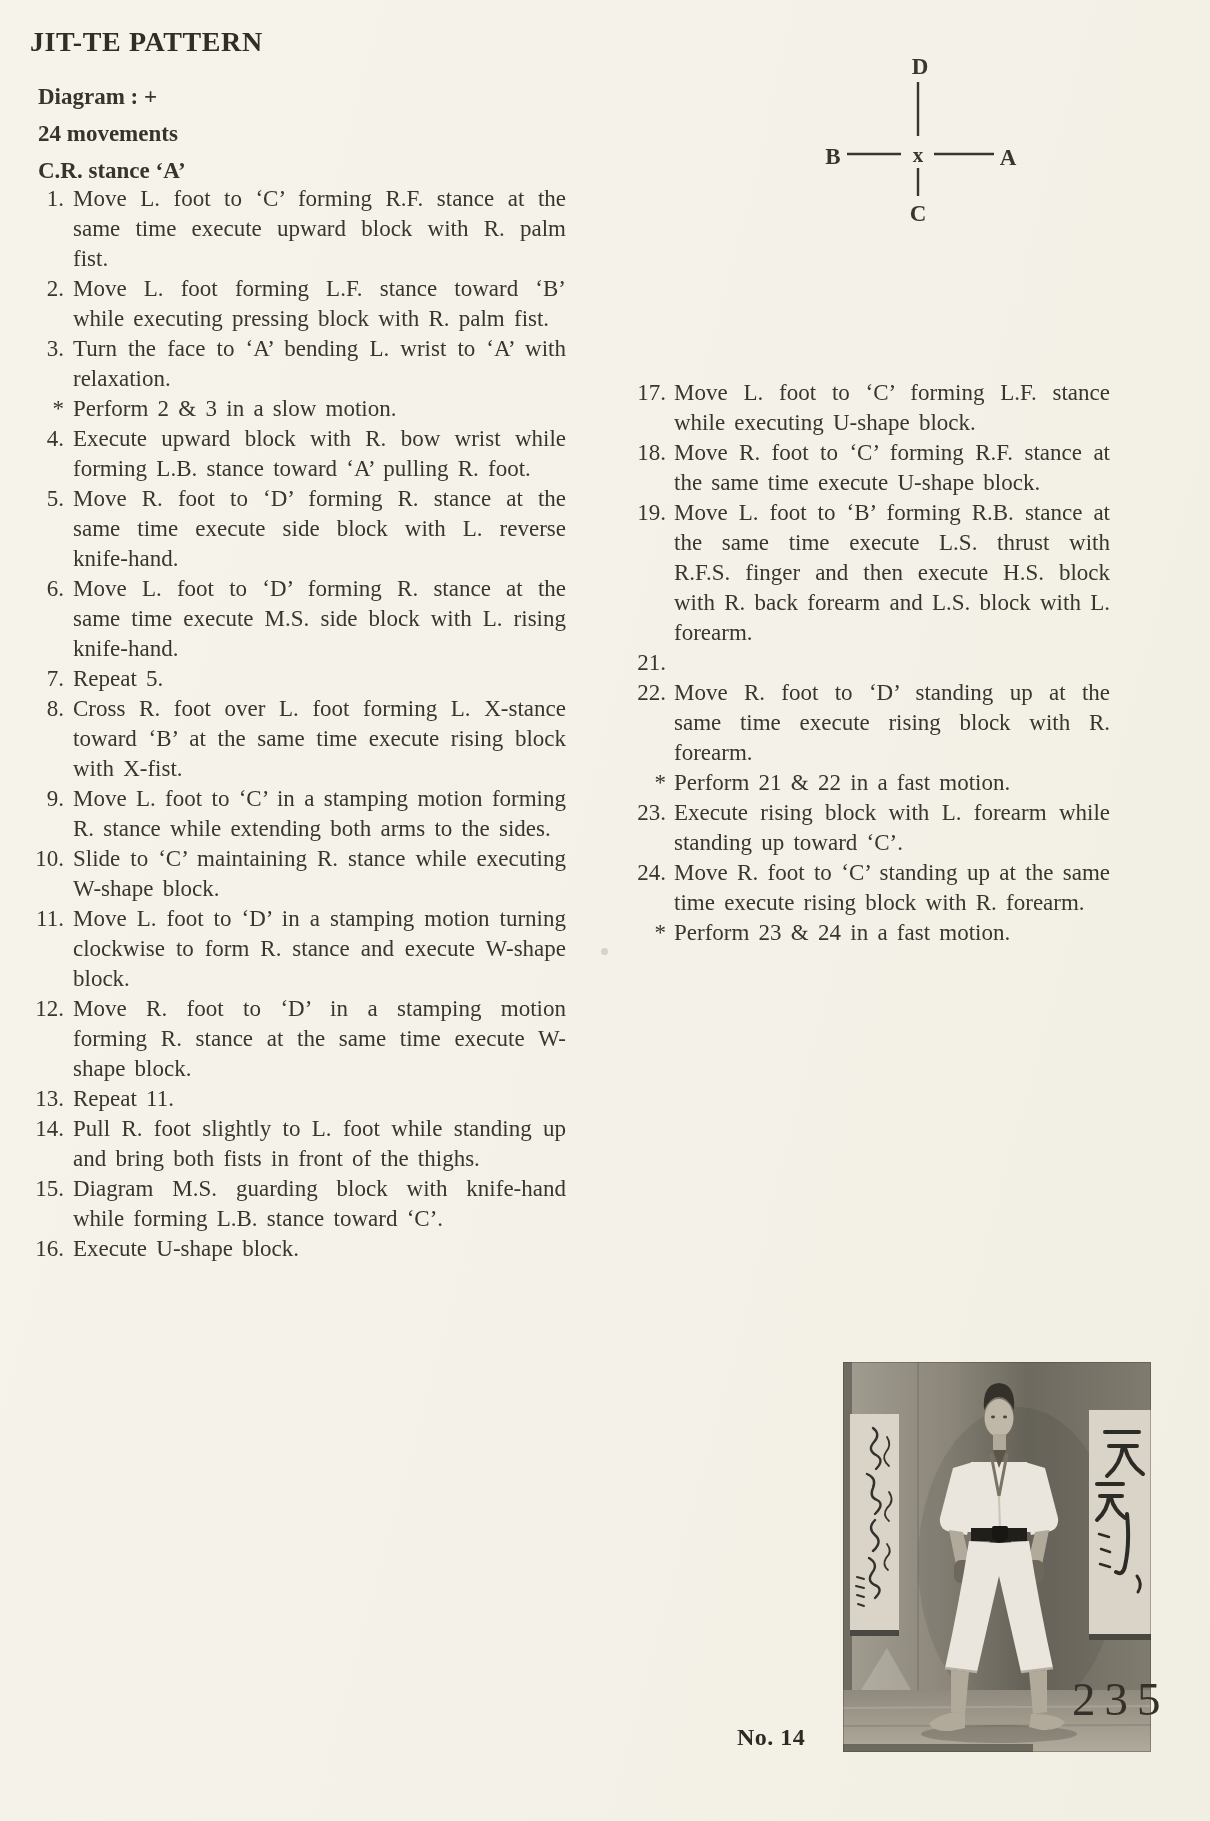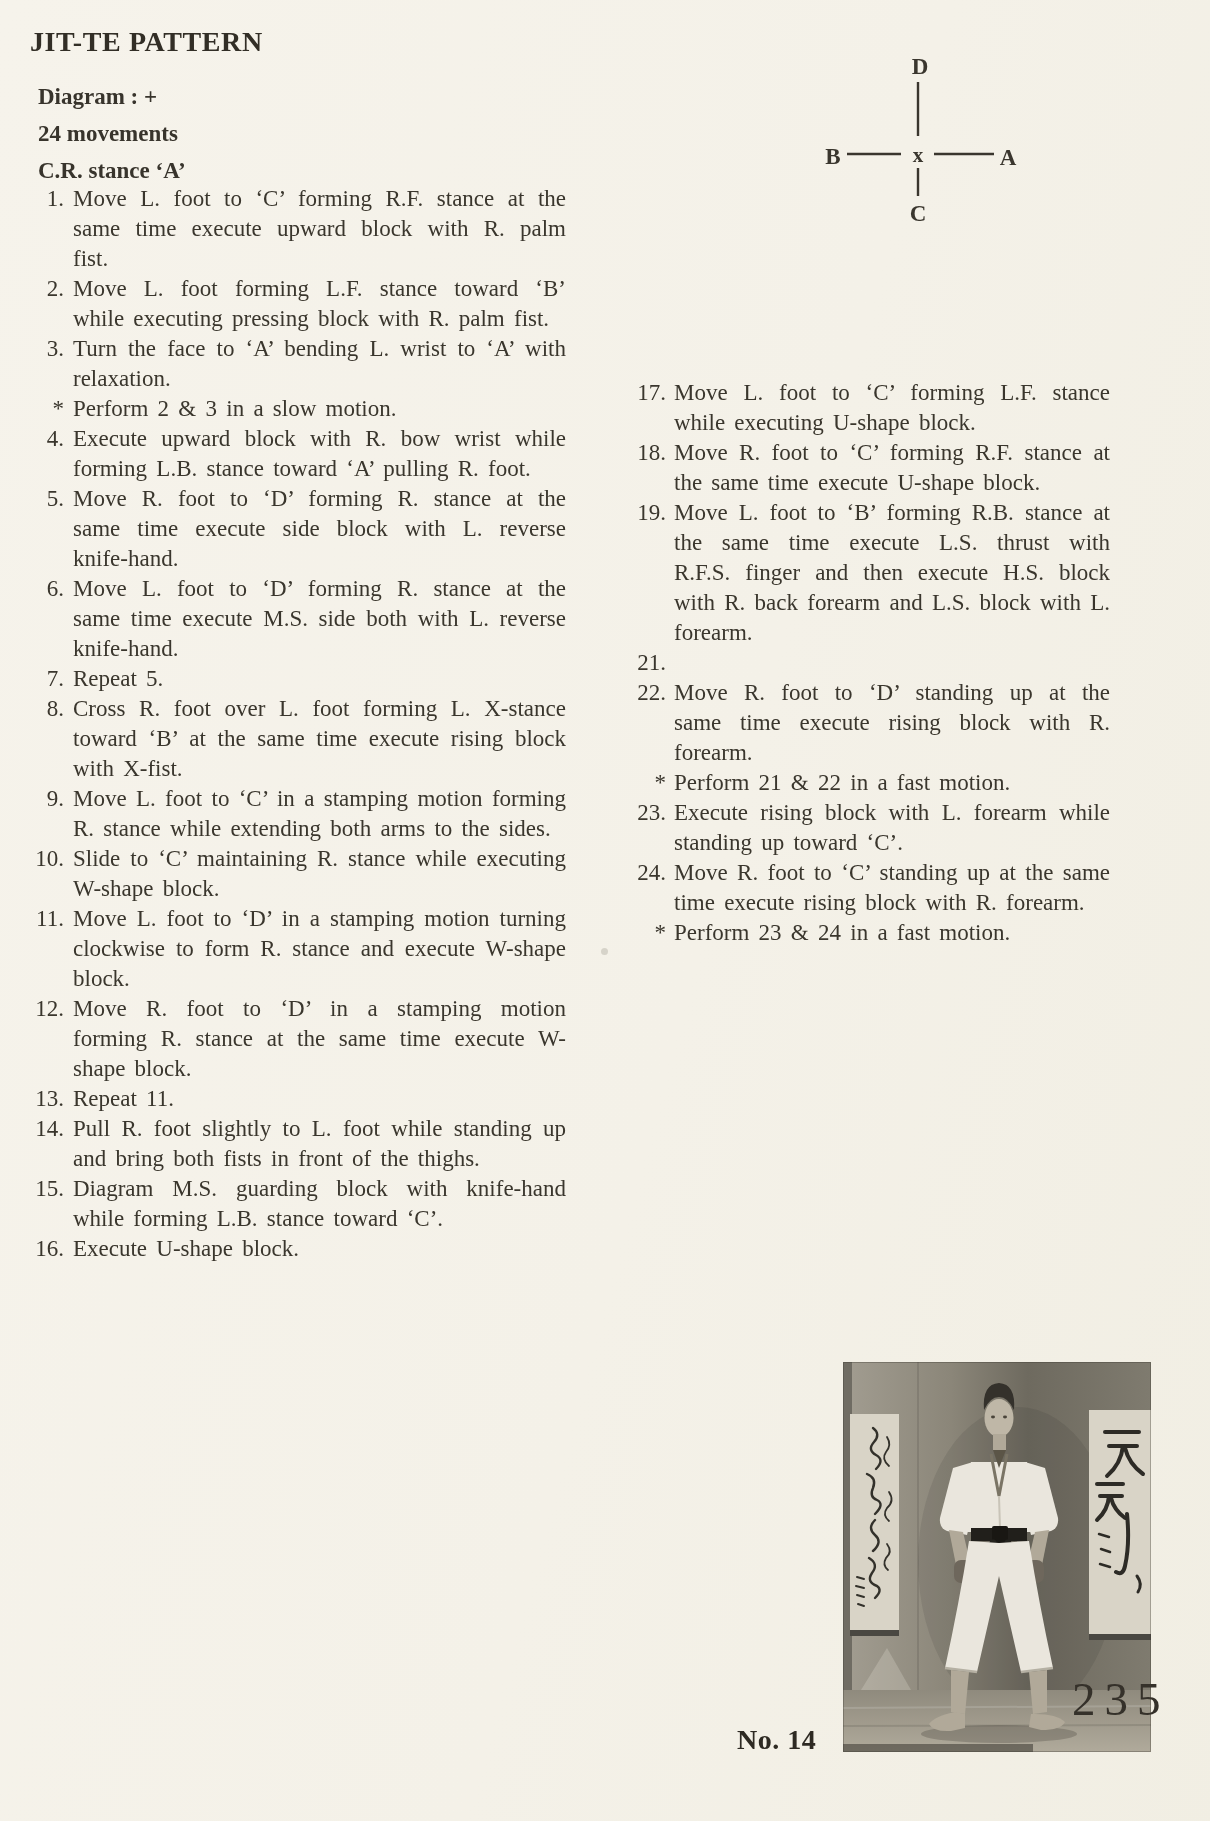--- a/index.html
+++ b/index.html
@@ -21,21 +21,21 @@
   .col { position:absolute; font-size:23px; line-height:30px; word-spacing:3.5px; color:#3a362d; }
   .col-left  { left:26px;  top:184px; width:540px; }
   .col-right { left:618px; top:378px; width:492px; }
   .step { display:grid; grid-template-columns:38px 1fr; column-gap:9px; }
   .col-right .step { grid-template-columns:48px 1fr; column-gap:8px; }
   .step .num { text-align:right; white-space:nowrap; }
   .step .txt { text-align:justify; }
   
   .photo { position:absolute; left:843px; top:1362px; width:308px; height:390px; }
   .photo svg { display:block; }
-  .photo-caption { position:absolute; left:737px; top:1724px; font-size:28px; font-weight:700; color:#2e2a23; letter-spacing:.5px; }
+  .photo-caption { position:absolute; left:737px; top:1724px; font-size:24px; font-weight:700; color:#2e2a23; letter-spacing:.5px; }
   .page-number { position:absolute; left:1072px; top:1672px; font-size:47px; color:#35312a; letter-spacing:9px;text-align:right; }
   .speck { position:absolute; left:601px; top:948px; width:7px; height:7px; border-radius:50%; background:rgba(110,104,92,.22); }
 </style>
 </head>
 <body>
 
 <div class="page">
 
   <div class="header">
     <h1 class="title">JIT-TE PATTERN</h1>
@@ -78,21 +78,21 @@
     <div class="step">
         <span class="num">4.</span>
         <span class="txt">Execute upward block with R. bow wrist while forming L.B. stance toward ‘A’ pulling R. foot.</span>
       </div>
     <div class="step">
         <span class="num">5.</span>
         <span class="txt">Move R. foot to ‘D’ forming R. stance at the same time execute side block with L. reverse knife-hand.</span>
       </div>
     <div class="step">
         <span class="num">6.</span>
-        <span class="txt">Move L. foot to ‘D’ forming R. stance at the same time execute M.S. side both with L. reverse knife-hand.</span>
+        <span class="txt">Move L. foot to ‘D’ forming R. stance at the same time execute M.S. side block with L. rising knife-hand.</span>
       </div>
     <div class="step">
         <span class="num">7.</span>
         <span class="txt">Repeat 5.</span>
       </div>
     <div class="step">
         <span class="num">8.</span>
         <span class="txt">Cross R. foot over L. foot forming L. X-stance toward ‘B’ at the same time execute rising block with X-fist.</span>
       </div>
     <div class="step">

